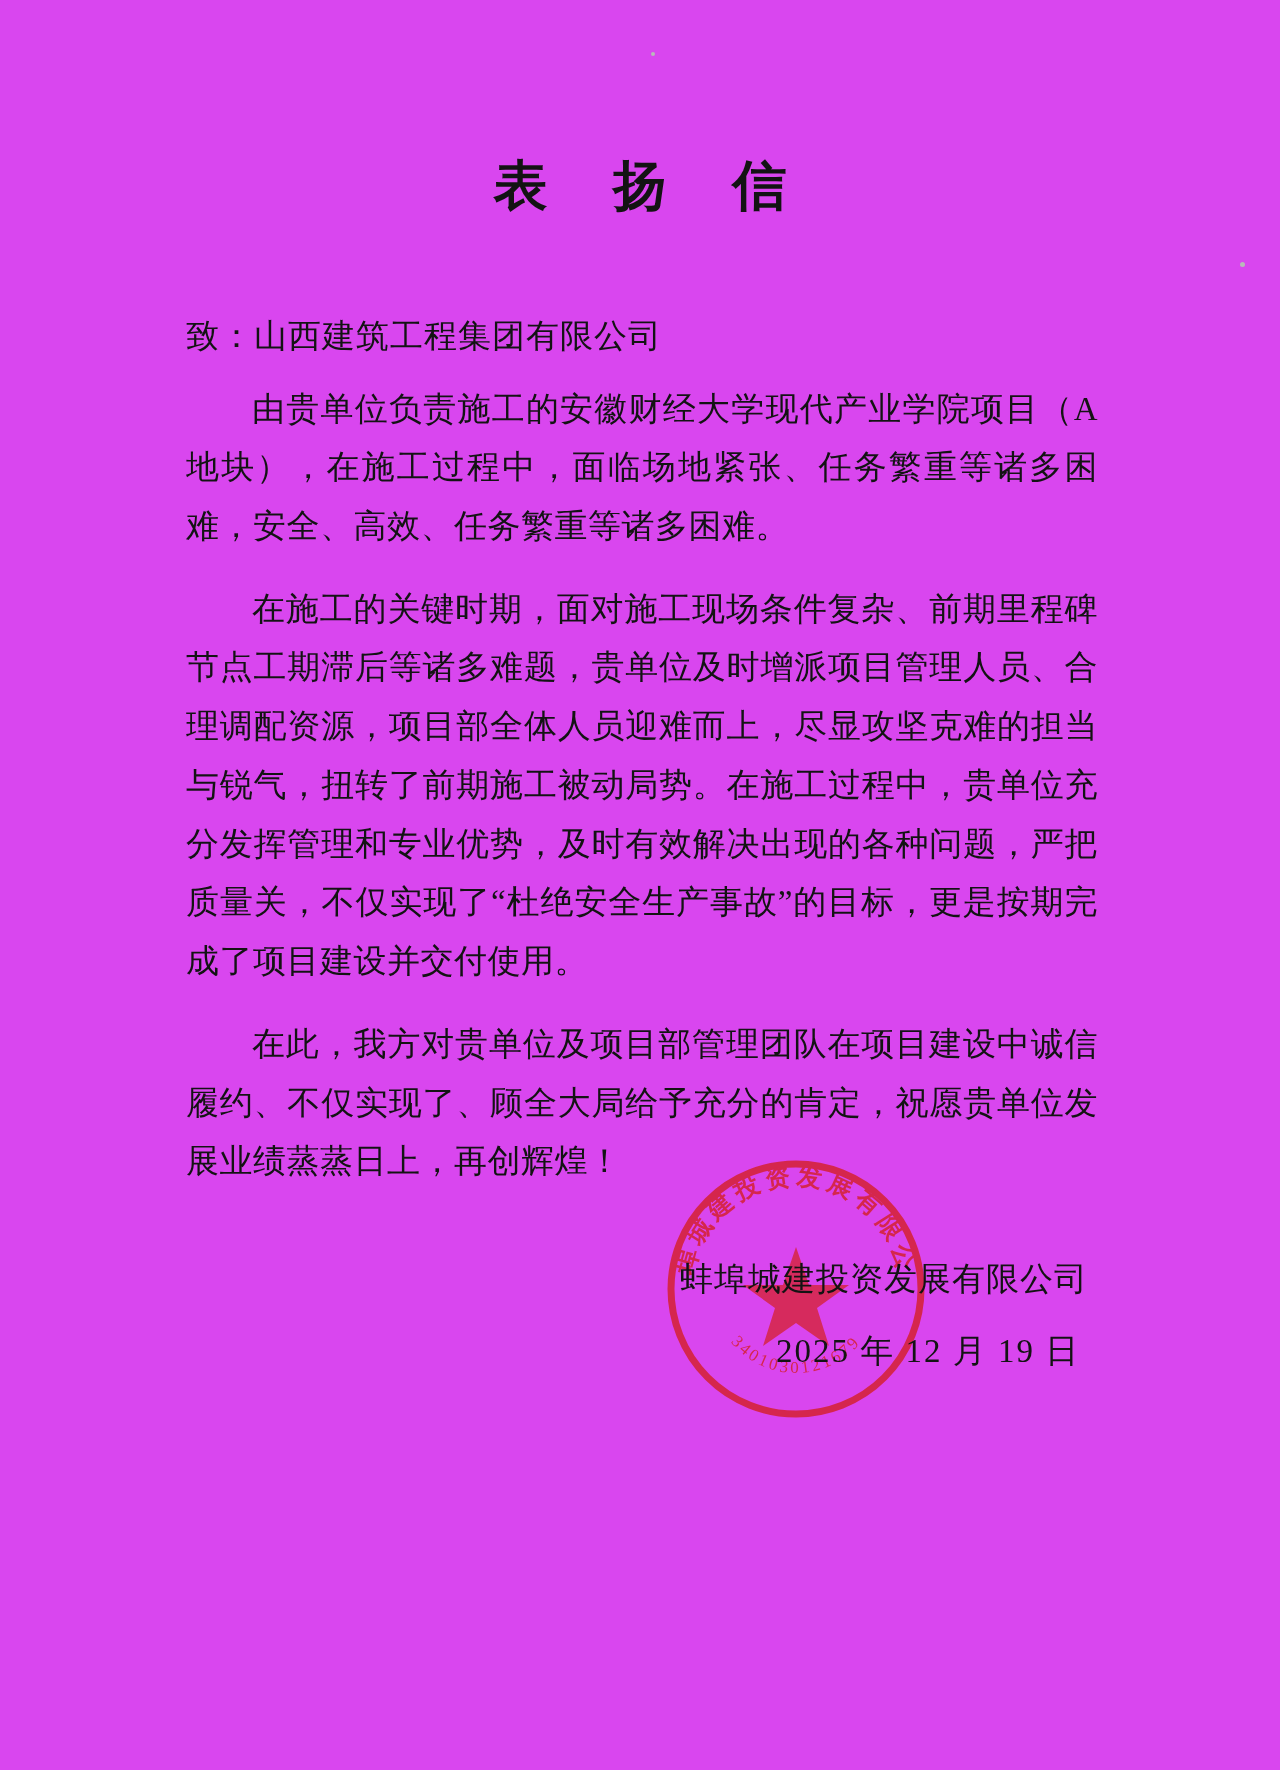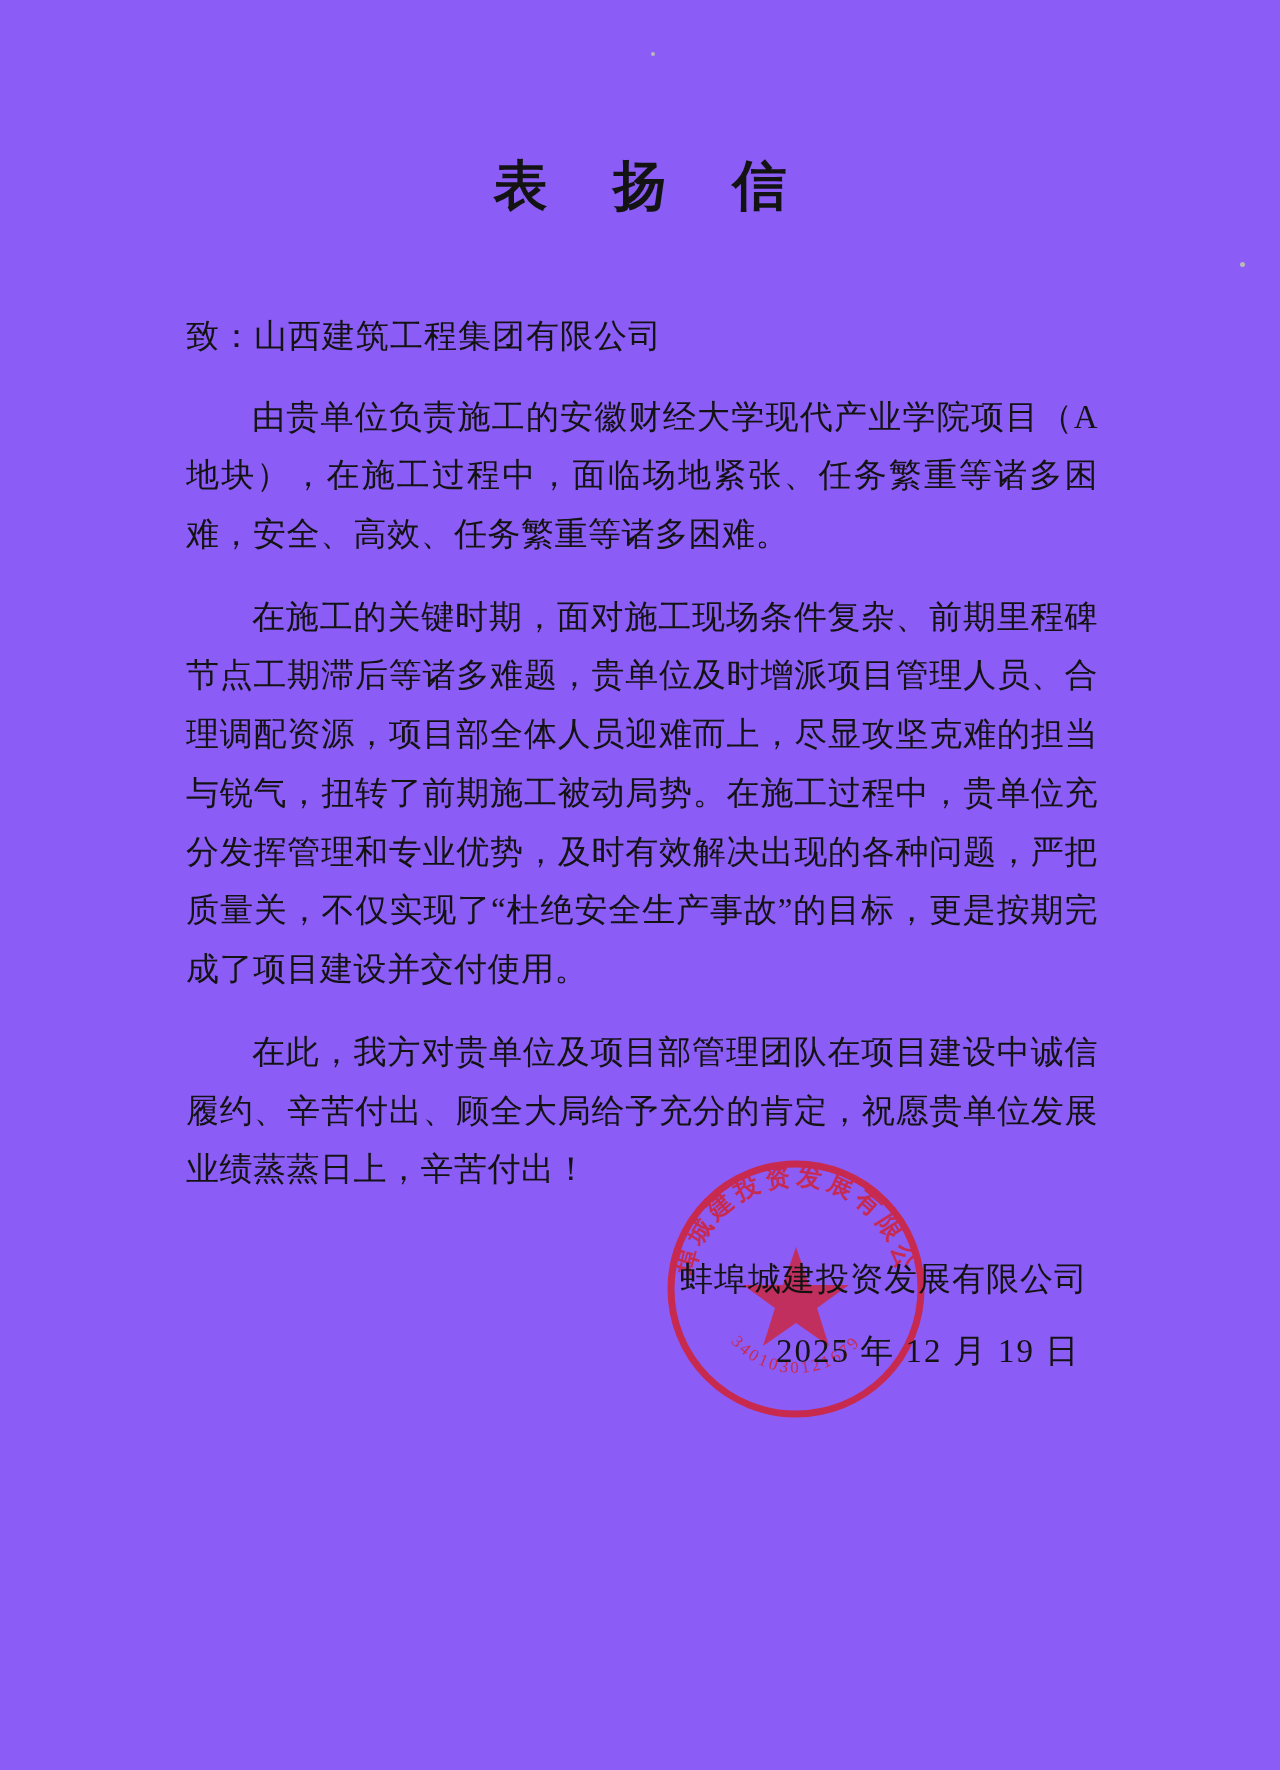--- a/index.html
+++ b/index.html
@@ -13,21 +13,21 @@
     font-family: "Liberation Serif", "DejaVu Serif", serif;
     color: #111111;
     overflow: hidden;
     position: relative;
   }
 
   .page {
     position: relative;
     width: 1280px;
     height: 1770px;
-    background: #8b5cf6;
+    background: #d946ef;
   }
 
   
   .speck {
     position: absolute;
     background: #b9b9b9;
     border-radius: 50%;
   }
   .speck.s1 { left: 651px; top: 52px; width: 4px; height: 4px; }
   .speck.s2 { left: 1240px; top: 262px; width: 5px; height: 5px; }
@@ -49,21 +49,21 @@
   .body-block {
     position: absolute;
     left: 186px;
     top: 312px;
     width: 912px;
   }
 
   .salutation {
     font-size: 33px;
     line-height: 1.5;
-    margin: 0 0 26px 0;
+    margin: 0 0 18px 0;
     letter-spacing: 1px;
     color: #131313;
   }
 
   .para {
     font-size: 33px;
     line-height: 1.78;
     margin: 0 0 24px 0;
     text-indent: 66px;
     text-align: justify;
@@ -121,21 +121,21 @@
 
   <div class="doc-title">表 扬 信</div>
 
   <div class="body-block">
     <p class="salutation">致：山西建筑工程集团有限公司</p>
 
     <p class="para">由贵单位负责施工的安徽财经大学现代产业学院项目（A 地块），在施工过程中，面临场地紧张、任务繁重等诸多困难，安全、高效、任务繁重等诸多困难。</p>
 
     <p class="para">在施工的关键时期，面对施工现场条件复杂、前期里程碑节点工期滞后等诸多难题，贵单位及时增派项目管理人员、合理调配资源，项目部全体人员迎难而上，尽显攻坚克难的担当与锐气，扭转了前期施工被动局势。在施工过程中，贵单位充分发挥管理和专业优势，及时有效解决出现的各种问题，严把质量关，不仅实现了“杜绝安全生产事故”的目标，更是按期完成了项目建设并交付使用。</p>
 
-    <p class="para">在此，我方对贵单位及项目部管理团队在项目建设中诚信履约、辛苦付出、顾全大局给予充分的肯定，祝愿贵单位发展业绩蒸蒸日上，辛苦付出！</p>
+    <p class="para">在此，我方对贵单位及项目部管理团队在项目建设中诚信履约、不仅实现了、顾全大局给予充分的肯定，祝愿贵单位发展业绩蒸蒸日上，再创辉煌！</p>
   </div>
 
   <div class="seal">
     <svg width="268" height="268" viewBox="0 0 268 268" xmlns="http://www.w3.org/2000/svg">
       <defs>
         <path id="sealArcTop" d="M 30,134 A 104,104 0 0 1 238,134" fill="none"></path>
         <path id="sealArcBottom" d="M 50,134 A 84,84 0 0 0 218,134" fill="none"></path>
       </defs>
       <g opacity="0.82">
         <circle cx="134" cy="134" r="125" fill="none" stroke="#d5202a" stroke-width="7"></circle>

